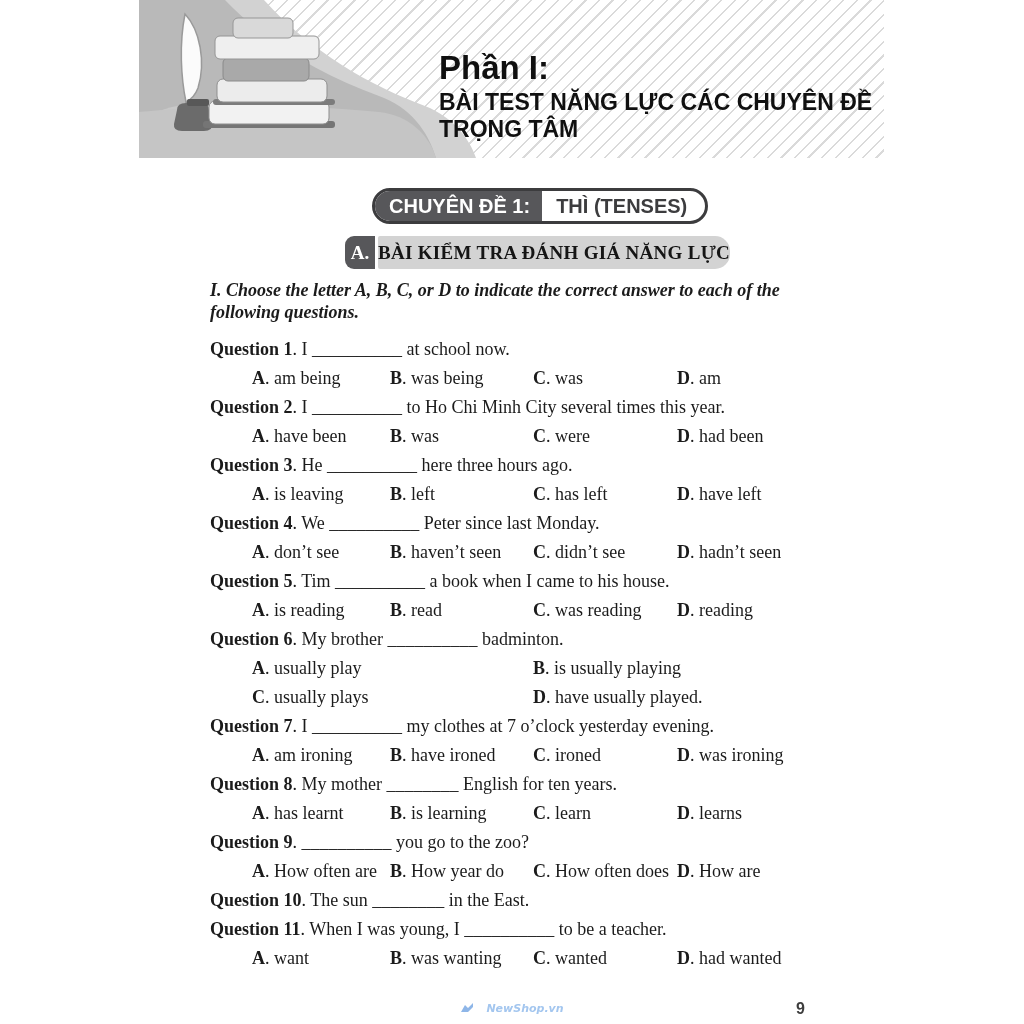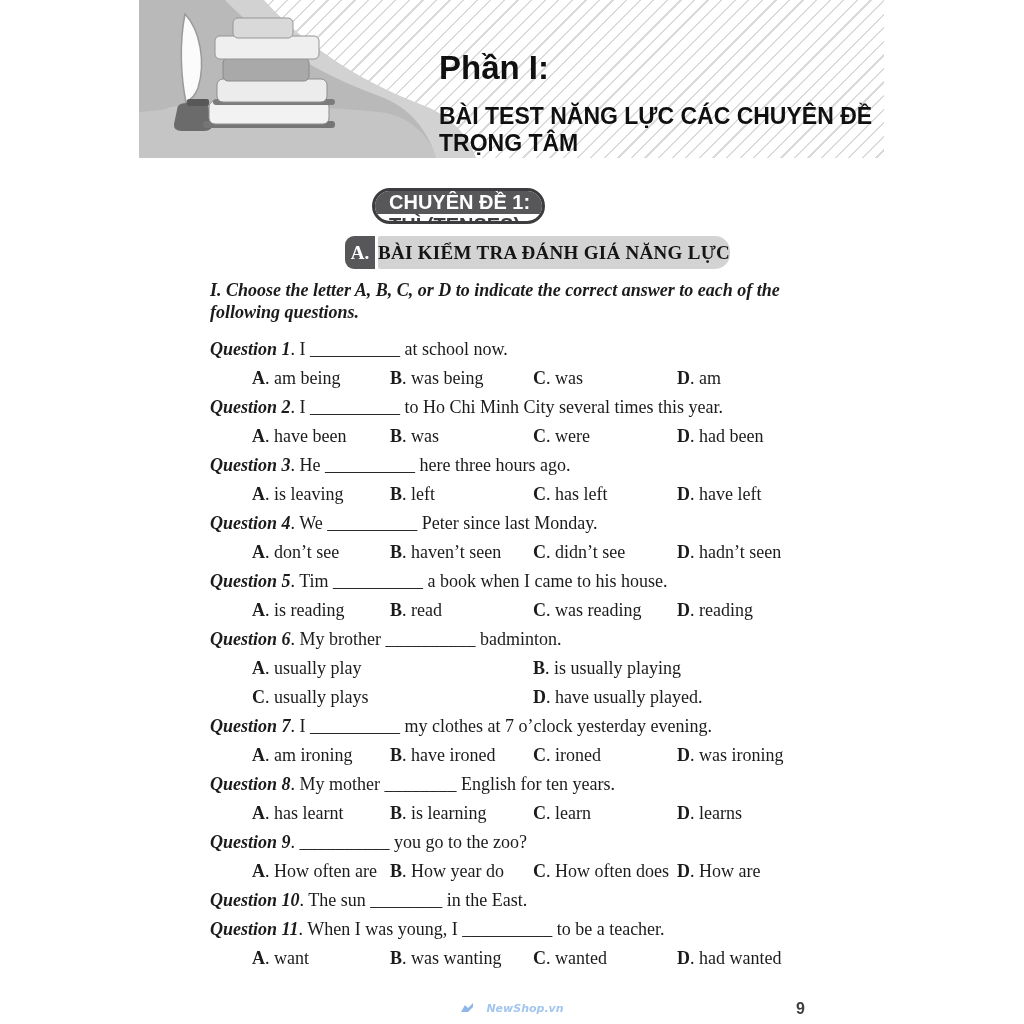--- a/index.html
+++ b/index.html
@@ -14,28 +14,28 @@
     position:absolute; left:139px; top:0; width:745px; height:158px;
     background:repeating-linear-gradient(135deg,#ffffff 0 8px,#dadada 8px 9.6px);
     overflow:hidden;
   }
   .illus { position:absolute; left:0; top:0; }
   .banner-text {
     position:absolute; left:300px; top:50px; width:440px;
     font-family:"Liberation Sans", sans-serif; font-weight:bold; color:#101010;
   }
   .part-label { font-size:33px; line-height:36px; }
-  .part-title { font-size:23px; line-height:27px; margin-top:17px; }
+  .part-title { font-size:23px; line-height:27px; margin-top:3px; }
 
   
   .topic {
     position:absolute; left:372px; top:188px; height:36px;
     display:flex; align-items:stretch; box-sizing:border-box;
     border:3px solid #3c3c3e; border-radius:19px; overflow:hidden; background:#fff;
-    font-family:"Liberation Sans", sans-serif; font-weight:bold; font-size:20px;flex-direction:column;
+    font-family:"Liberation Sans", sans-serif; font-weight:bold; font-size:20px;
   }
   .topic-badge {
     background:var(--accent_dark,#57575a); color:#ffffff;
     display:flex; align-items:center; padding:0 12px 0 14px;
   }
   .topic-title { color:#3c3c3e; display:flex; align-items:center; padding:0 18px 0 14px; }
 
   
   .section { position:absolute; left:345px; top:236px; height:33px; display:flex; }
   .section-letter {
@@ -51,21 +51,21 @@
     font-weight:bold; font-size:19px; letter-spacing:.3px;
   }
 
   
   .content { position:absolute; left:210px; top:280px; width:604px; }
   .instruction {
     margin:0 0 12px 0; font-weight:bold; font-style:italic;
     font-size:18px; line-height:21.5px;
   }
   .q-line { font-size:18px; line-height:29px; }
-  .q-label { font-weight:bold;font-style:italic; }
+  .q-label { font-weight:bold; }
   .opt-grid {
     display:grid; grid-template-columns:138px 143px 144px auto;
     padding-left:42px; font-size:18px; line-height:29px;
   }
   .opt-grid.two { grid-template-columns:281px auto; }
   .opt b { font-weight:bold; }
   .opt { white-space:nowrap; }
 
   
   .watermark {

